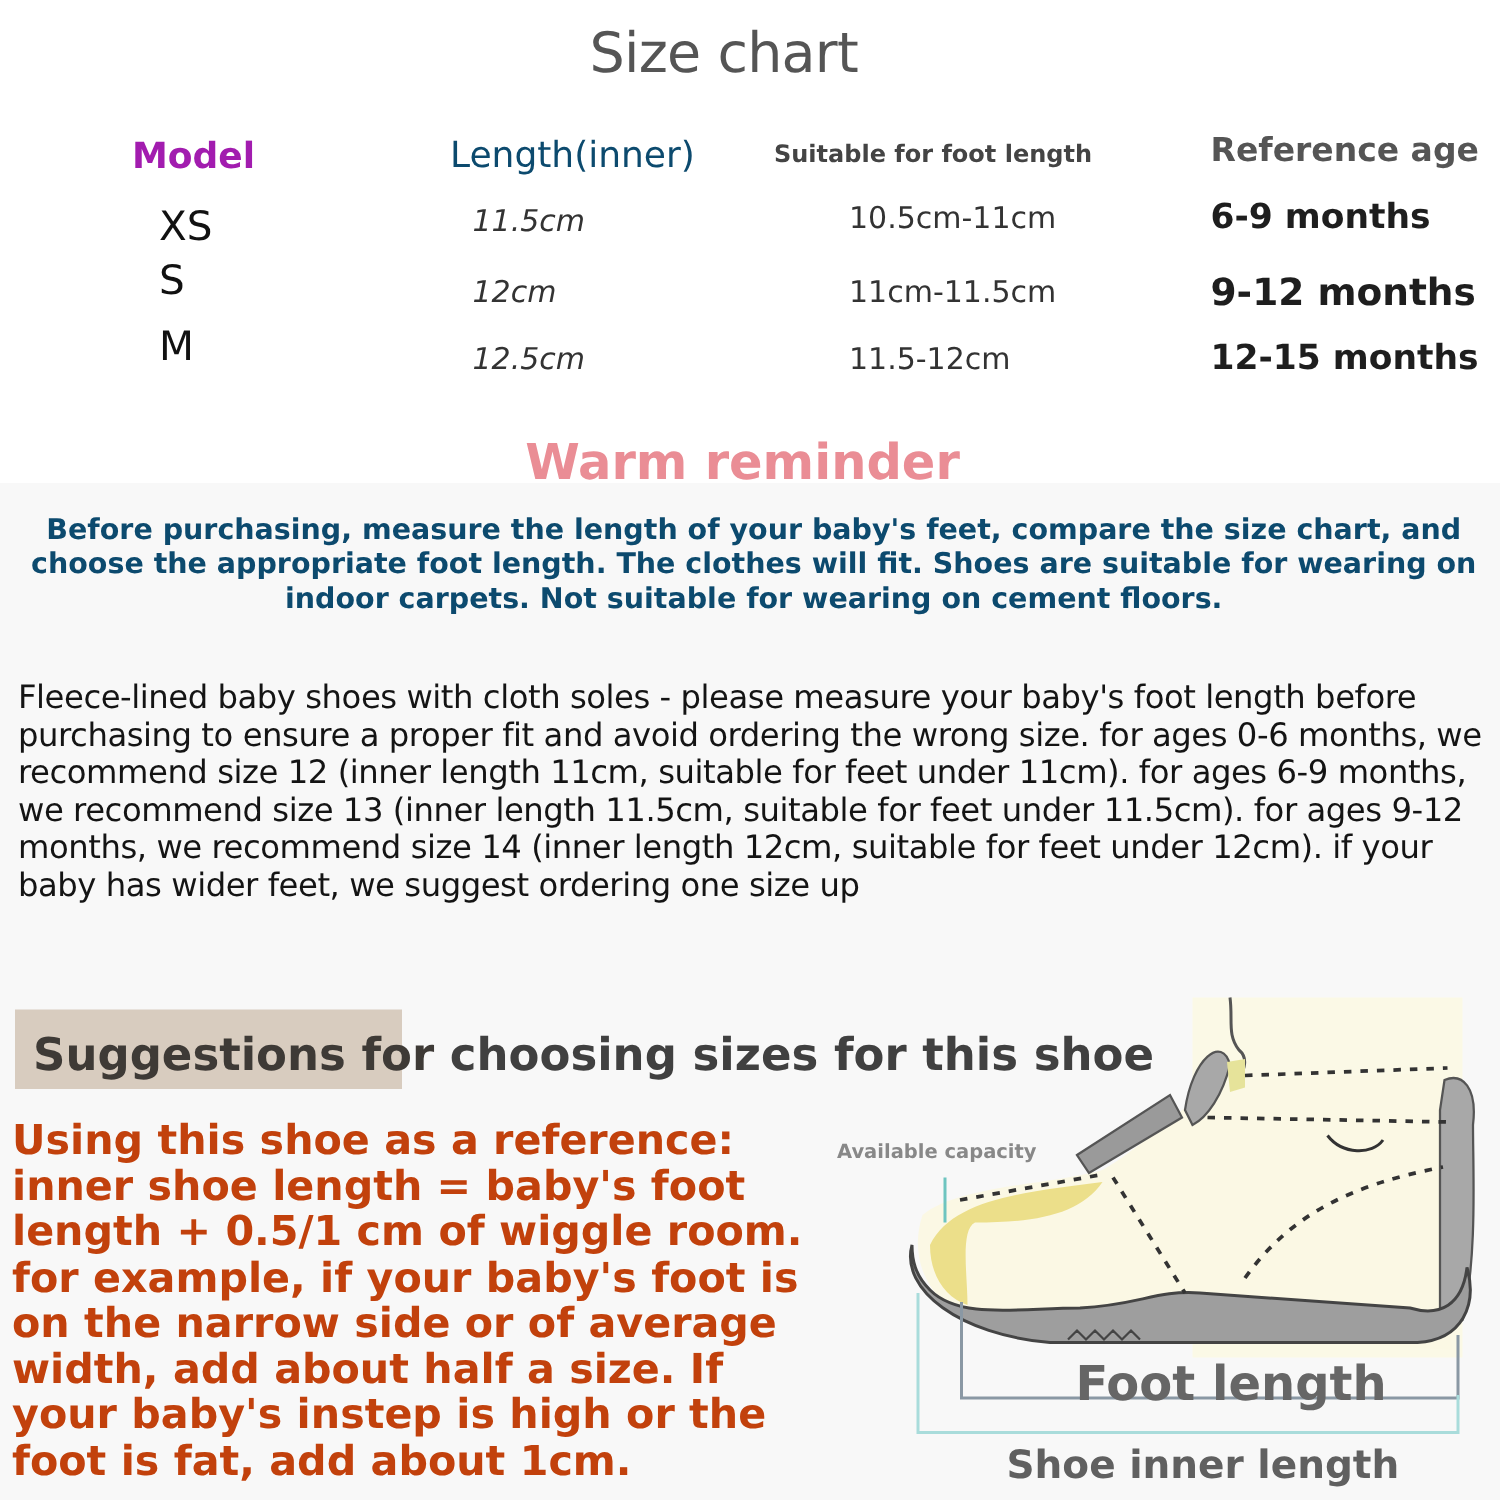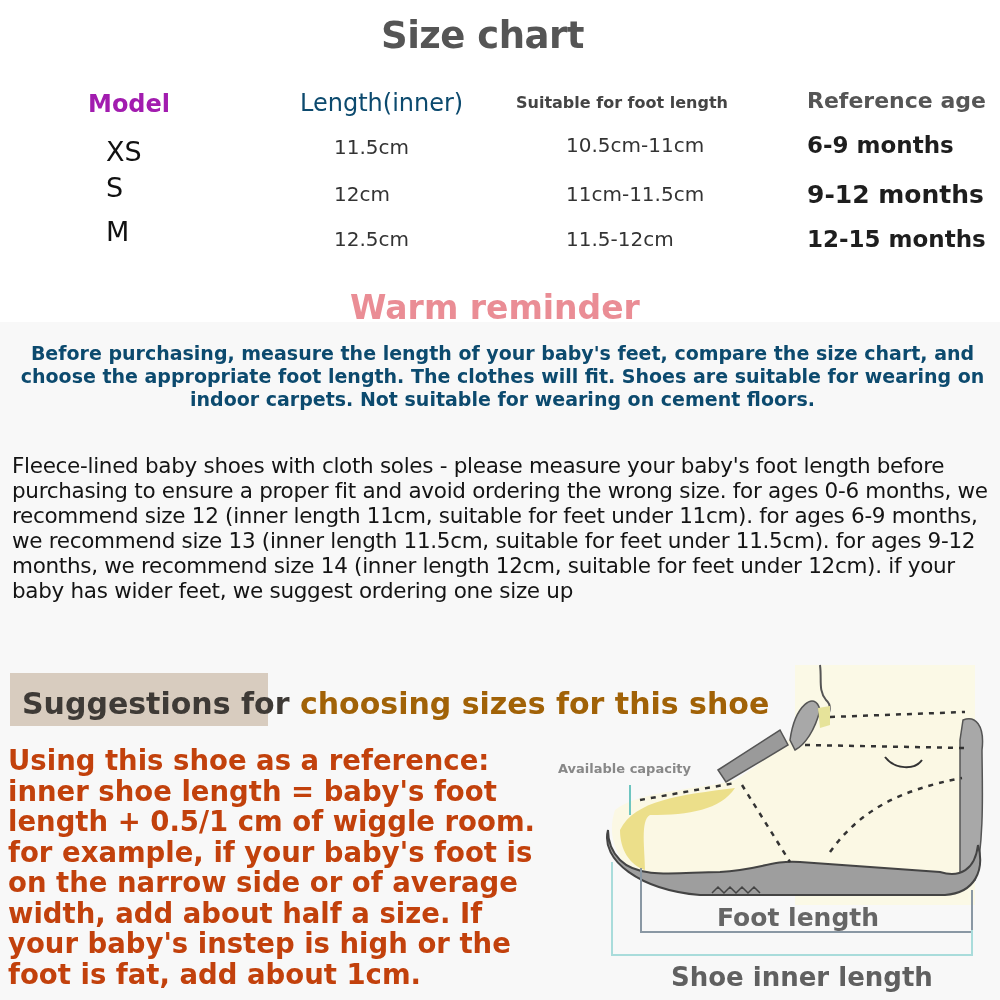--- a/index.html
+++ b/index.html
@@ -3,47 +3,47 @@
 <meta charset="utf-8">
 <style>
   html, body { margin:0; padding:0; }
   body {
     width:1000px; height:1000px; overflow:hidden; position:relative;
     background:#ffffff;
     font-family:"DejaVu Sans", sans-serif;
   }
   .abs { position:absolute; }
   .band { position:absolute; left:0; width:1000px; top:322px; height:678px; background:#f8f8f8; }
-  .title { left:0; width:965px; top:14px; text-align:center; font-size:37px; font-weight:bold; color:#555555; letter-spacing:-0.5px; }
+  .title { left:0; width:965px; top:14px; text-align:center; font-size:37px; font-weight:normal; color:#555555; letter-spacing:-0.5px; }
 
   .th { font-size:22px; color:#0c4a6e; }
   .th.model { left:88px; top:90px; color:#a21caf; font-weight:bold; font-size:24px; }
   .th.len { left:300px; top:89px; font-size:24px; }
   .th.fit { left:516px; top:93px; font-size:16px; font-weight:bold; color:#444; }
   .th.age { left:807px; top:88px; font-size:22px; font-weight:bold; color:#555; }
 
   .cell { font-size:20px; color:#333; }
   .cell.model { font-size:27px; color:#111; left:106px; }
-  .cell.len { left:334px; }
+  .cell.len { left:315px;font-style:italic; }
   .cell.fit { left:566px; }
   .cell.age { left:807px; font-weight:bold; color:#1e1e1e; font-size:23px; }
 
   .warm-title { left:0; width:990px; top:288px; text-align:center; font-size:33px; font-weight:bold; color:#ea8d95; }
   .warm-body { left:20px; width:965px; top:342px; text-align:center; font-size:19px; line-height:23px; font-weight:bold; color:#0c4a6e; }
 
   .desc { left:12px; width:985px; top:453px; font-size:21.5px; line-height:25px; font-weight:normal; color:#141414; letter-spacing:-0.3px; }
 
   .sugg-hl { left:10px; top:673px; width:258px; height:53px; background:#d8ccbf; }
   .sugg-title { left:22px; top:686px; font-size:30px; font-weight:bold; color:#3e3a36; white-space:nowrap; }
-  .sugg-title .rest { color:#a16207; }
+  .sugg-title .rest { color:#404040; }
   .sugg-body { left:8px; top:745px; width:540px; font-size:27.5px; line-height:30.5px; font-weight:bold; color:#c2410c; }
 
   .diagram { left:540px; top:650px; width:460px; height:350px; }
   .cap-label { left:558px; top:761px; font-size:13px; font-weight:bold; color:#888; }
-  .foot-label { left:717px; top:903px; font-size:25px; font-weight:bold; color:#666; }
+  .foot-label { left:717px; top:903px; font-size:32px; font-weight:bold; color:#666; }
   .inner-label { left:671px; top:962px; font-size:26px; font-weight:bold; color:#606060; }
 </style>
 </head>
 <body>
 
 <div class="band"></div>
 
 <div class="abs title">Size chart</div>
 
 <div>

